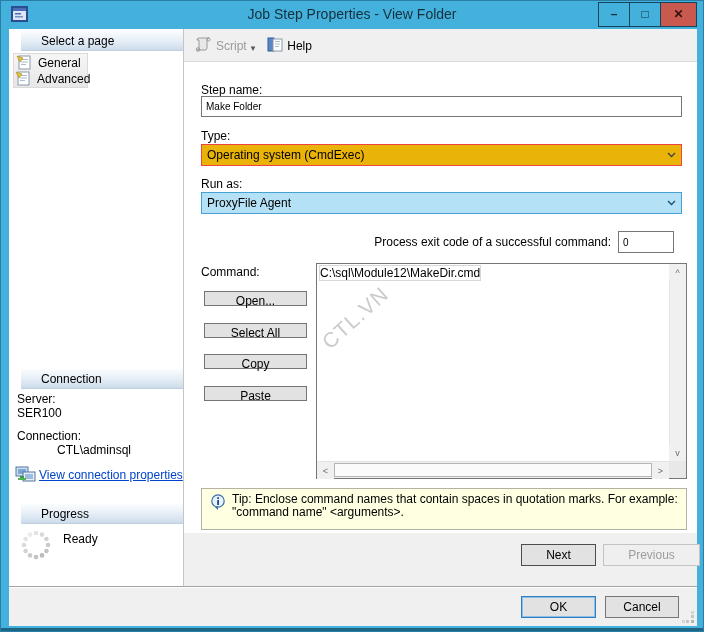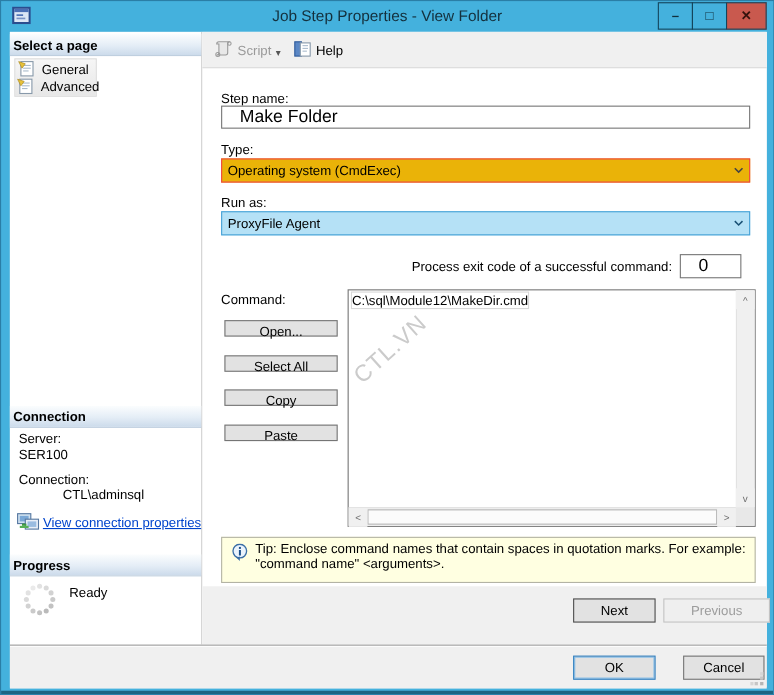--- a/index.html
+++ b/index.html
@@ -15,43 +15,43 @@
     border:1px solid #14455c;text-align:center;line-height:22px;font-weight:bold;
     font-size:12px;color:#12303d;cursor:pointer;}
   .btn-min{left:597px;width:32px;}
   .btn-max{left:628px;width:32px;}
   .btn-close{left:659px;width:37px;background:#c9594e;color:#35120d;}
   
   .frame-body{position:absolute;left:8px;top:28px;width:688px;height:596px;background:#f0f0f0;}
   
   .sidebar{position:absolute;left:0;top:0;width:175px;height:557px;background:#fff;
     border-right:1px solid #c5c5c5;box-sizing:border-box;}
-  .side-header{position:absolute;left:0;right:0;height:20px;line-height:20px;
-    padding-left:3px;font-weight:bold;box-sizing:border-box;
+  .side-header{position:absolute;left:12px;right:0;height:20px;line-height:20px;
+    padding-left:20px;font-weight:normal;box-sizing:border-box;
     background:linear-gradient(180deg,#fbfdfe 0%,#e4edf6 55%,#ccdbeb 100%);
     border-bottom:1px solid #bfcfdf;}
   .side-item{position:absolute;left:4px;height:17px;display:flex;align-items:center;
     gap:6px;padding:0 6px 16px 2px;cursor:pointer;}
   .side-item.selected{background:linear-gradient(#f6f6f6,#e7e7e7);border:1px solid #dadada;}
   .side-label{white-space:nowrap;}
   .side-text{position:absolute;left:8px;white-space:nowrap;}
   .link{color:#0044cc;text-decoration:underline;cursor:pointer;white-space:nowrap;}
   
   .main{position:absolute;left:175px;top:0;width:513px;height:557px;background:#fff;}
   .toolbar{position:absolute;left:0;top:0;right:0;height:33px;background:#f0f0f0;
     border-bottom:1px solid #dcdcdc;display:flex;align-items:center;padding-left:10px;
     box-sizing:border-box;gap:4px;}
   .tool-group{display:flex;align-items:flex-end;gap:4px;cursor:pointer;}
   .tool-disabled{color:#9a9a9a;}
   .caret{font-size:9px;color:#555;}
   .lower-strip{position:absolute;left:0;right:0;top:504px;height:53px;background:#f0f0f0;}
   
   .flabel{position:absolute;white-space:nowrap;}
   .tinput{position:absolute;height:21px;border:1px solid #767676;background:#fff;
-    font-family:"Liberation Sans",sans-serif;font-size:16px;padding:0 16px;box-sizing:border-box;}
+    font-family:"Liberation Sans",sans-serif;font-size:10px;padding:0 4px;box-sizing:border-box;}
   .fselect{position:absolute;height:22px;border:1px solid #ef4444;background:#eab308;
     box-sizing:border-box;display:flex;align-items:center;padding-left:5px;cursor:pointer;}
   .fselect .chev{position:absolute;right:1px;top:1px;bottom:1px;width:17px;
     display:flex;align-items:center;justify-content:center;}
   .runas{background:#b5e1f6;border:1px solid #45a1d6;}
   .btn{position:absolute;height:15px;box-sizing:border-box;background:#e2e2e2;
     border:1px solid #757575;text-align:center;line-height:19px;cursor:pointer;font-size:12px;}
   .btn.default{border:1px solid #4d4d4d;}
   .btn.disabled{background:#efefef;border:1px solid #c3c3c3;color:#9d9d9d;}
   .btn.focused{border:1px solid #2e7fc1;box-shadow:inset 0 0 0 1px #8cc0e8;}
@@ -243,21 +243,21 @@
           <div>"command name" &lt;arguments&gt;.</div>
         </div>
       </div>
 
       <div class="btn default" style="left:337px;top:515px;width:75px;height:22px;line-height:20px;">Next</div>
       <div class="btn disabled" style="left:419px;top:515px;width:97px;height:22px;line-height:20px;">Previous</div>
     </div>
 
     <div class="footer">
       <div class="btn focused" style="left:512px;top:9px;width:75px;height:22px;line-height:20px;">OK</div>
-      <div class="btn" style="left:612px;top:9px;width:74px;height:22px;line-height:20px;">Cancel</div>
+      <div class="btn" style="left:596px;top:9px;width:74px;height:22px;line-height:20px;">Cancel</div>
       <svg class="grip" width="13" height="13" viewBox="0 0 13 13">
         <rect x="9" y="9" width="3" height="3" fill="#b5b5b5"></rect>
           <rect x="9" y="4" width="3" height="3" fill="#c5c5c5"></rect>
         <rect x="4" y="9" width="3" height="3" fill="#c5c5c5"></rect>
           <rect x="9" y="0" width="3" height="3" fill="#d5d5d5"></rect>
         <rect x="0" y="9" width="3" height="3" fill="#d5d5d5"></rect>
       </svg>
     </div>
 
   </div>

